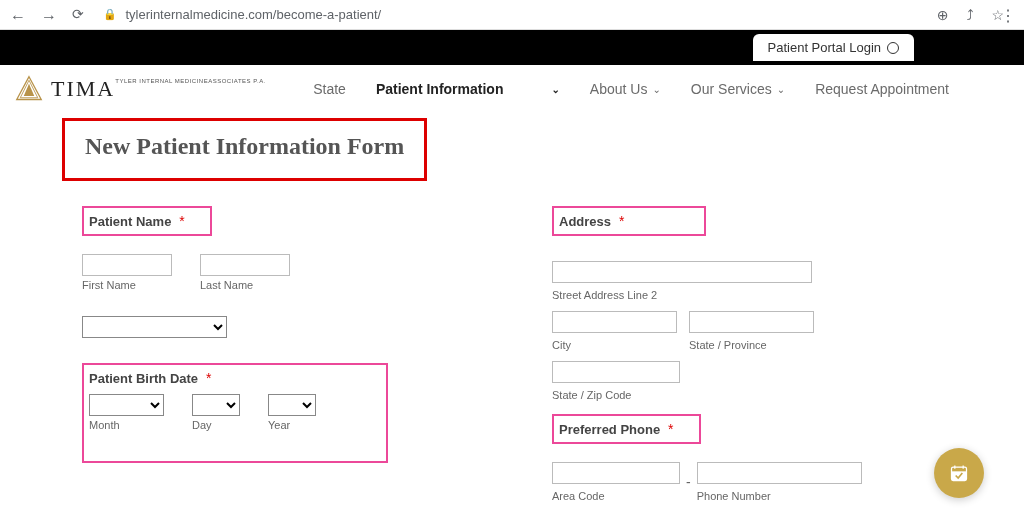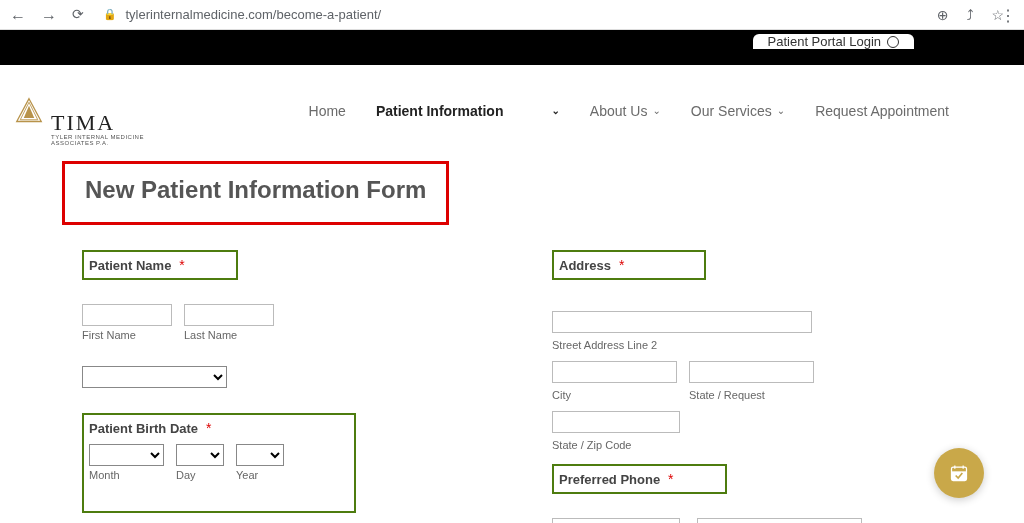--- a/index.html
+++ b/index.html
@@ -11,52 +11,52 @@
     .nav-btn { color: #5f6368; font-size: 16px; cursor: pointer; }
     .reload { font-size: 14px; }
     .url-bar { flex: 1; display: flex; align-items: center; gap: 8px; font-size: 13px; color: #5f6368; margin-left: 10px; }
     .lock { font-size: 11px; }
     .right-icons { display: flex; gap: 18px; color: #5f6368; font-size: 14px; margin-right: 10px; }
     .kebab { position: absolute; right: 8px; top: 6px; font-size: 16px; color: #5f6368; }
     
     
     .banner { background: #000; height: 35px; position: relative; }
     .banner-right { position: absolute; right: 5px; top: 0; width: 95px; height: 35px; background: #000; }
-    .portal-btn { position: absolute; right: 110px; top: 4px; background: #fff; border-radius: 6px 6px 0 0; padding: 0 15px; font-size: 13px; color: #333; display: flex; align-items: center; gap: 6px; }
+    .portal-btn { position: absolute; right: 110px; top: 4px; background: #fff; border-radius: 6px 6px 0 0; padding: 6px 15px; font-size: 13px; color: #333; display: flex; align-items: center; gap: 6px; }
     .portal-icon { display: inline-block; width: 12px; height: 12px; border: 1px solid #333; border-radius: 50%; position: relative; }
     
     
     .header { display: flex; align-items: center; padding: 10px 15px; background: #fff; }
     .logo-area { display: flex; align-items: center; gap: 8px; }
     .logo-triangle { width: 28px; height: 28px; }
-    .logo-text { display: flex; flex-direction: column; line-height: 1; margin-top: 37px; }
+    .logo-text { display: flex; flex-direction: row; line-height: 1; }
     .logo-main { font-size: 22px; font-weight: 400; letter-spacing: 2px; color: #222; font-family: Georgia, serif; }
     .logo-sub { font-size: 6px; letter-spacing: 0.5px; color: #555; }
     .nav { display: flex; gap: 30px; margin-left: auto; margin-right: 60px; }
     .nav-item { font-size: 14px; color: #6b6b6b; font-weight: 500; cursor: pointer; display: flex; align-items: center; gap: 5px; }
     .nav-item.active { color: #222; font-weight: 600; gap: 48px; }
     .chev { font-size: 10px; }
     
     
     .main { position: relative; padding: 0 0 40px 0; }
     .form-wrap { max-width: 860px; margin: 0 auto; position: relative; }
     
     .form-title-box { border: 3px solid #d00; padding: 12px 20px 18px 20px; margin: 5px 0 25px -20px; display: inline-block; }
-    .form-title { font-size: 24px; font-weight: bold; color: #555; }
+    .form-title { font-size: 24px; font-weight: bold; color: #555; font-family: Liberation Serif, serif; }
     
     .form-grid { display: flex; gap: 80px; }
     .col { flex: 1; }
     
     .field-group { margin-bottom: 25px; }
-    .field-label-box { border: 2px solid #4d7c0f; display: inline-block; padding: 5px 51px 5px 5px; margin-bottom: 21px; }
+    .field-label-box { border: 2px solid #ec4899; display: inline-block; padding: 5px 25px 5px 5px; margin-bottom: 15px; }
     .field-label-box.wide { padding-right: 80px; }
     .field-label { font-weight: bold; font-size: 13px; color: #444; }
     .req { color: #d00; margin-left: 4px; }
     
-    .input-row { display: flex; gap: 12px; margin-top: 3px; }
+    .input-row { display: flex; gap: 28px; margin-top: 3px; }
     .input-cell { display: flex; flex-direction: column; }
     .text-input { border: 1px solid #bbb; padding: 4px; font-size: 13px; width: 90px; height: 22px; }
     .select-input { border: 1px solid #888; padding: 3px; font-size: 13px; height: 22px; background: #fff; }
     .select-input.gender { width: 145px; }
     .select-input.month { width: 75px; }
     .select-input.day { width: 48px; }
     .select-input.year { width: 48px; }
     .sub-label { font-size: 11px; color: #666; margin-top: 3px; }
     
     .addr-input { border: 1px solid #bbb; padding: 4px; height: 22px; width: 260px; margin-bottom: 3px; }
@@ -110,21 +110,21 @@
       <path d="M16 10 L22 24 L10 24 Z" fill="#b8934a"></path>
     </svg>
     <div class="logo-text">
       <span class="logo-main">TIMA</span>
       <span class="logo-sub">TYLER INTERNAL MEDICINE</span>
       <span class="logo-sub">ASSOCIATES P.A.</span>
     </div>
   </div>
   <div class="nav">
     <div class="nav-item">
-        <span>Home</span>
+        <span>State</span>
       </div>
     <div class="nav-item active">
         <span>Patient Information</span>
         <span class="chev">⌄</span>
       </div>
     <div class="nav-item">
         <span>About Us</span>
         <span class="chev">⌄</span>
       </div>
     <div class="nav-item">
@@ -204,21 +204,21 @@
             <input class="addr-input" type="text" style="">
             <div class="sub-label">Street Address Line 2</div>
           </div>
           <div class="addr-row" style="margin-top:10px;">
             <div class="input-cell">
               <input class="addr-input addr-half" type="text" style="">
               <span class="sub-label">City</span>
             </div>
             <div class="input-cell">
               <input class="addr-input addr-half" type="text" style="">
-              <span class="sub-label">State / Request</span>
+              <span class="sub-label">State / Province</span>
             </div>
           </div>
           <div style="margin-top:10px;">
             <input class="addr-input addr-zip" type="text" style="">
             <div class="sub-label">State / Zip Code</div>
           </div>
         </div>
 
         <div class="field-group" style="margin-top:-12px;">
           <div class="field-label-box">

